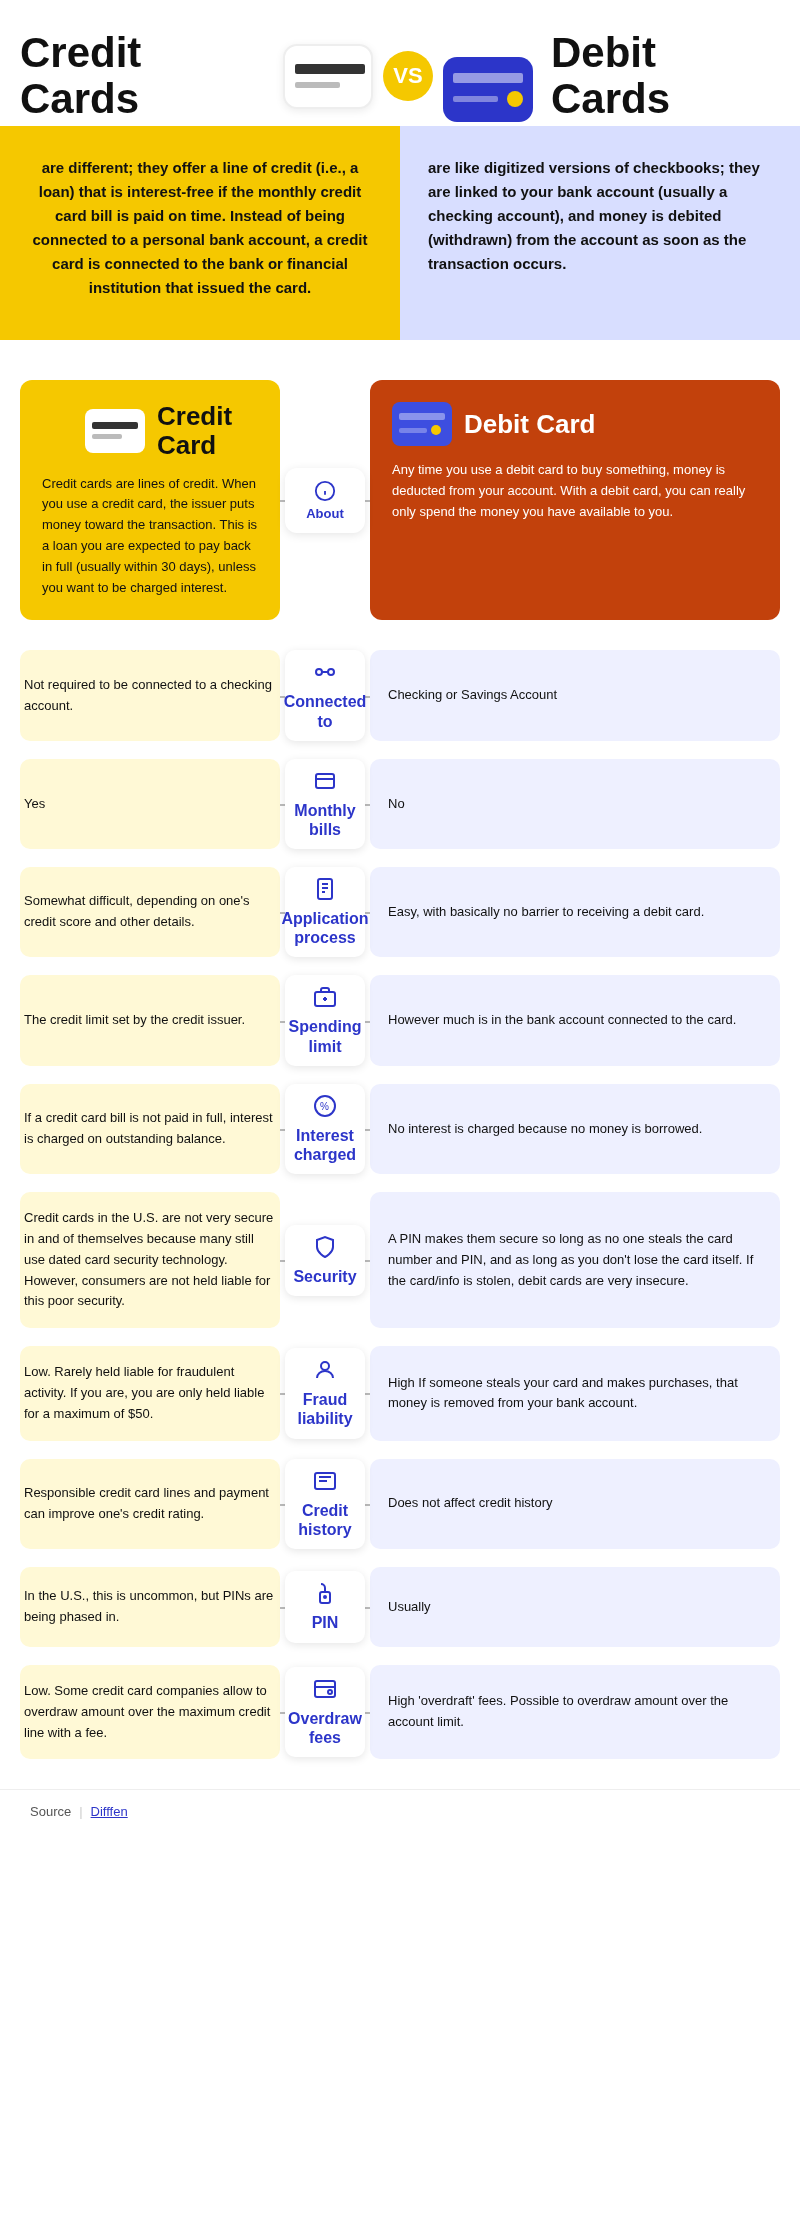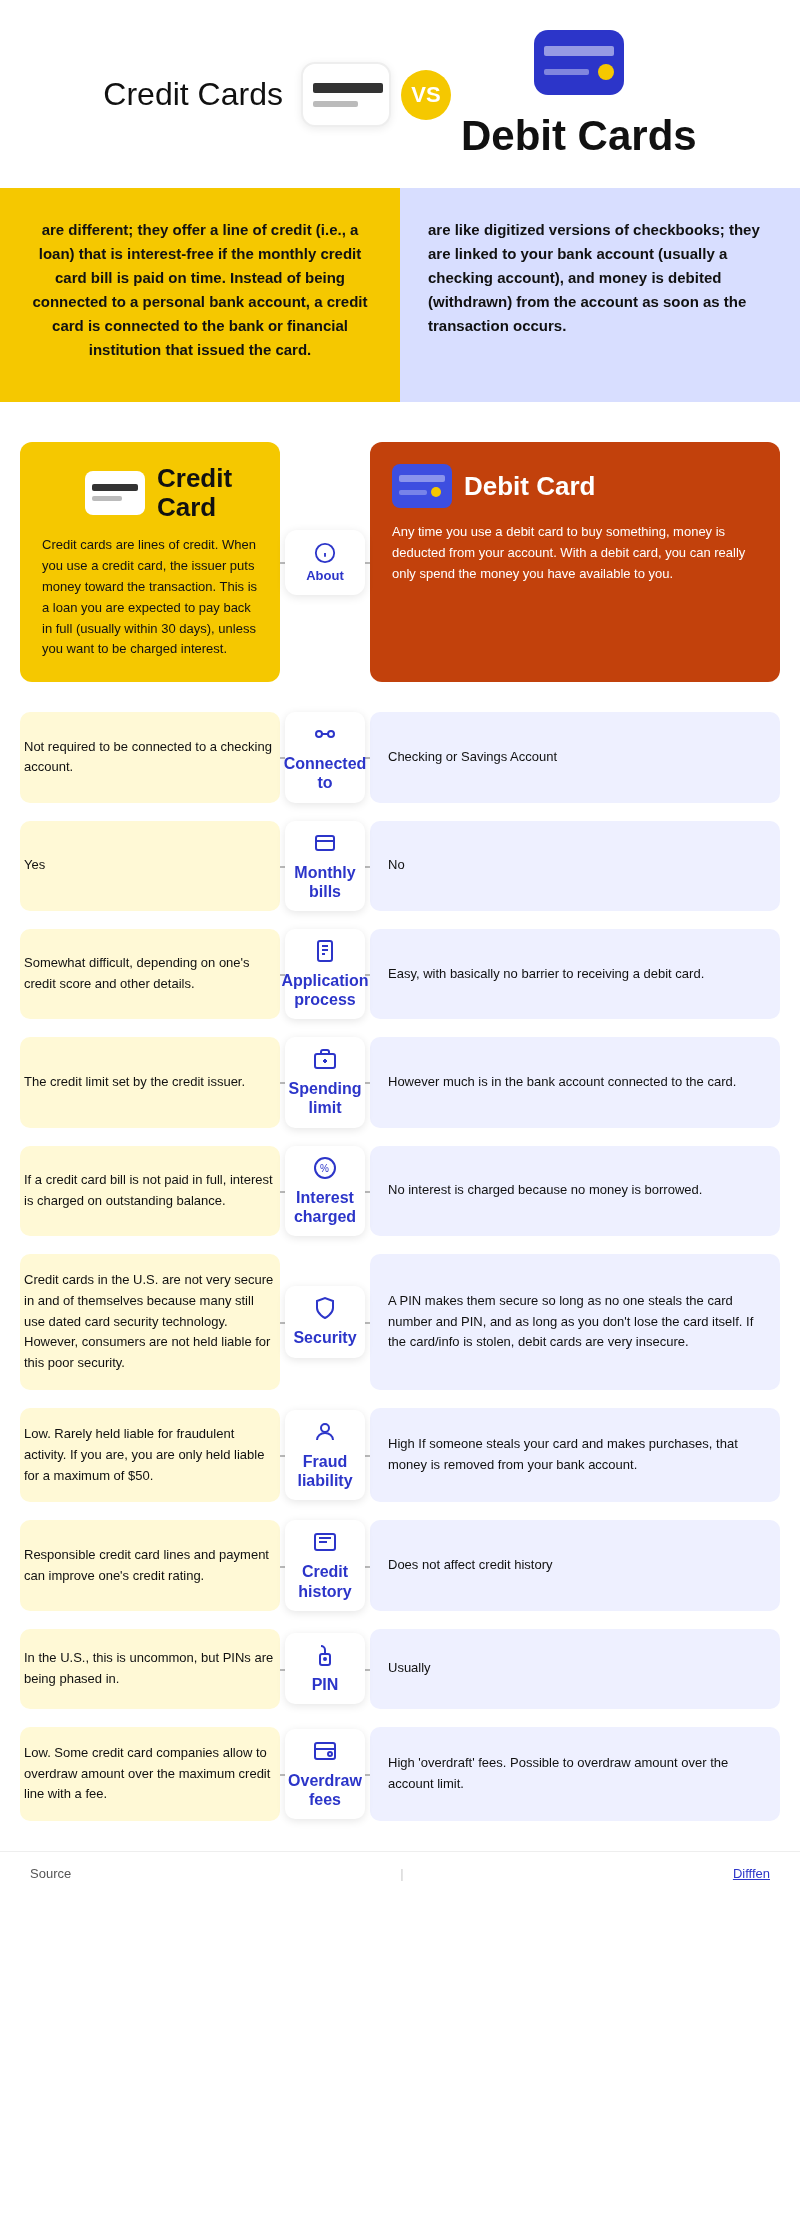--- a/index.html
+++ b/index.html
@@ -19,27 +19,26 @@
       gap: 10px;
       background: #fff;
     }
     .header-left {
       display: flex;
       align-items: center;
       gap: 18px;
     }
     .header-right {
       display: flex;
-      align-items: center;
+      align-items: flex-end;
       gap: 18px;
-      flex-direction: column;
     }
     .header-title-credit {
-      font-size: 32px;
-      font-weight: 400;
+      font-size: 42px;
+      font-weight: 700;
       line-height: 1.1;
       color: #111;
     }
     .header-title-debit {
       font-size: 42px;
       font-weight: 900;
       line-height: 1.1;
       color: #111;
       text-align: left;
     }
@@ -113,21 +112,21 @@
       width: 100%;
       height: 100%;
       display: flex;
       flex-direction: column;
       justify-content: center;
     }
 
     
     .intro {
       display: flex;
-      margin-top: 29px;
+      margin-top: 4px;
       border-radius: 7px;
     }
     .intro-left {
       background: #f5c800;
       width: 50%;
       padding: 30px 28px 40px 28px;
       text-align: center;
       font-size: 15px;
       font-weight: 700;
       line-height: 1.6;
@@ -342,21 +341,21 @@
 
     
     .footer {
       margin-top: 20px;
       padding: 14px 30px;
       font-size: 13px;
       color: #555;
       border-top: 1px solid #eee;
       display: flex;
       align-items: center;
-      justify-content: space-between;
+      gap: 8px;
     }
     .footer-source {
       color: #555;
     }
     .footer-divider {
       color: #ccc;
     }
     .footer-link {
       color: #2c35c9;
       text-decoration: underline;

